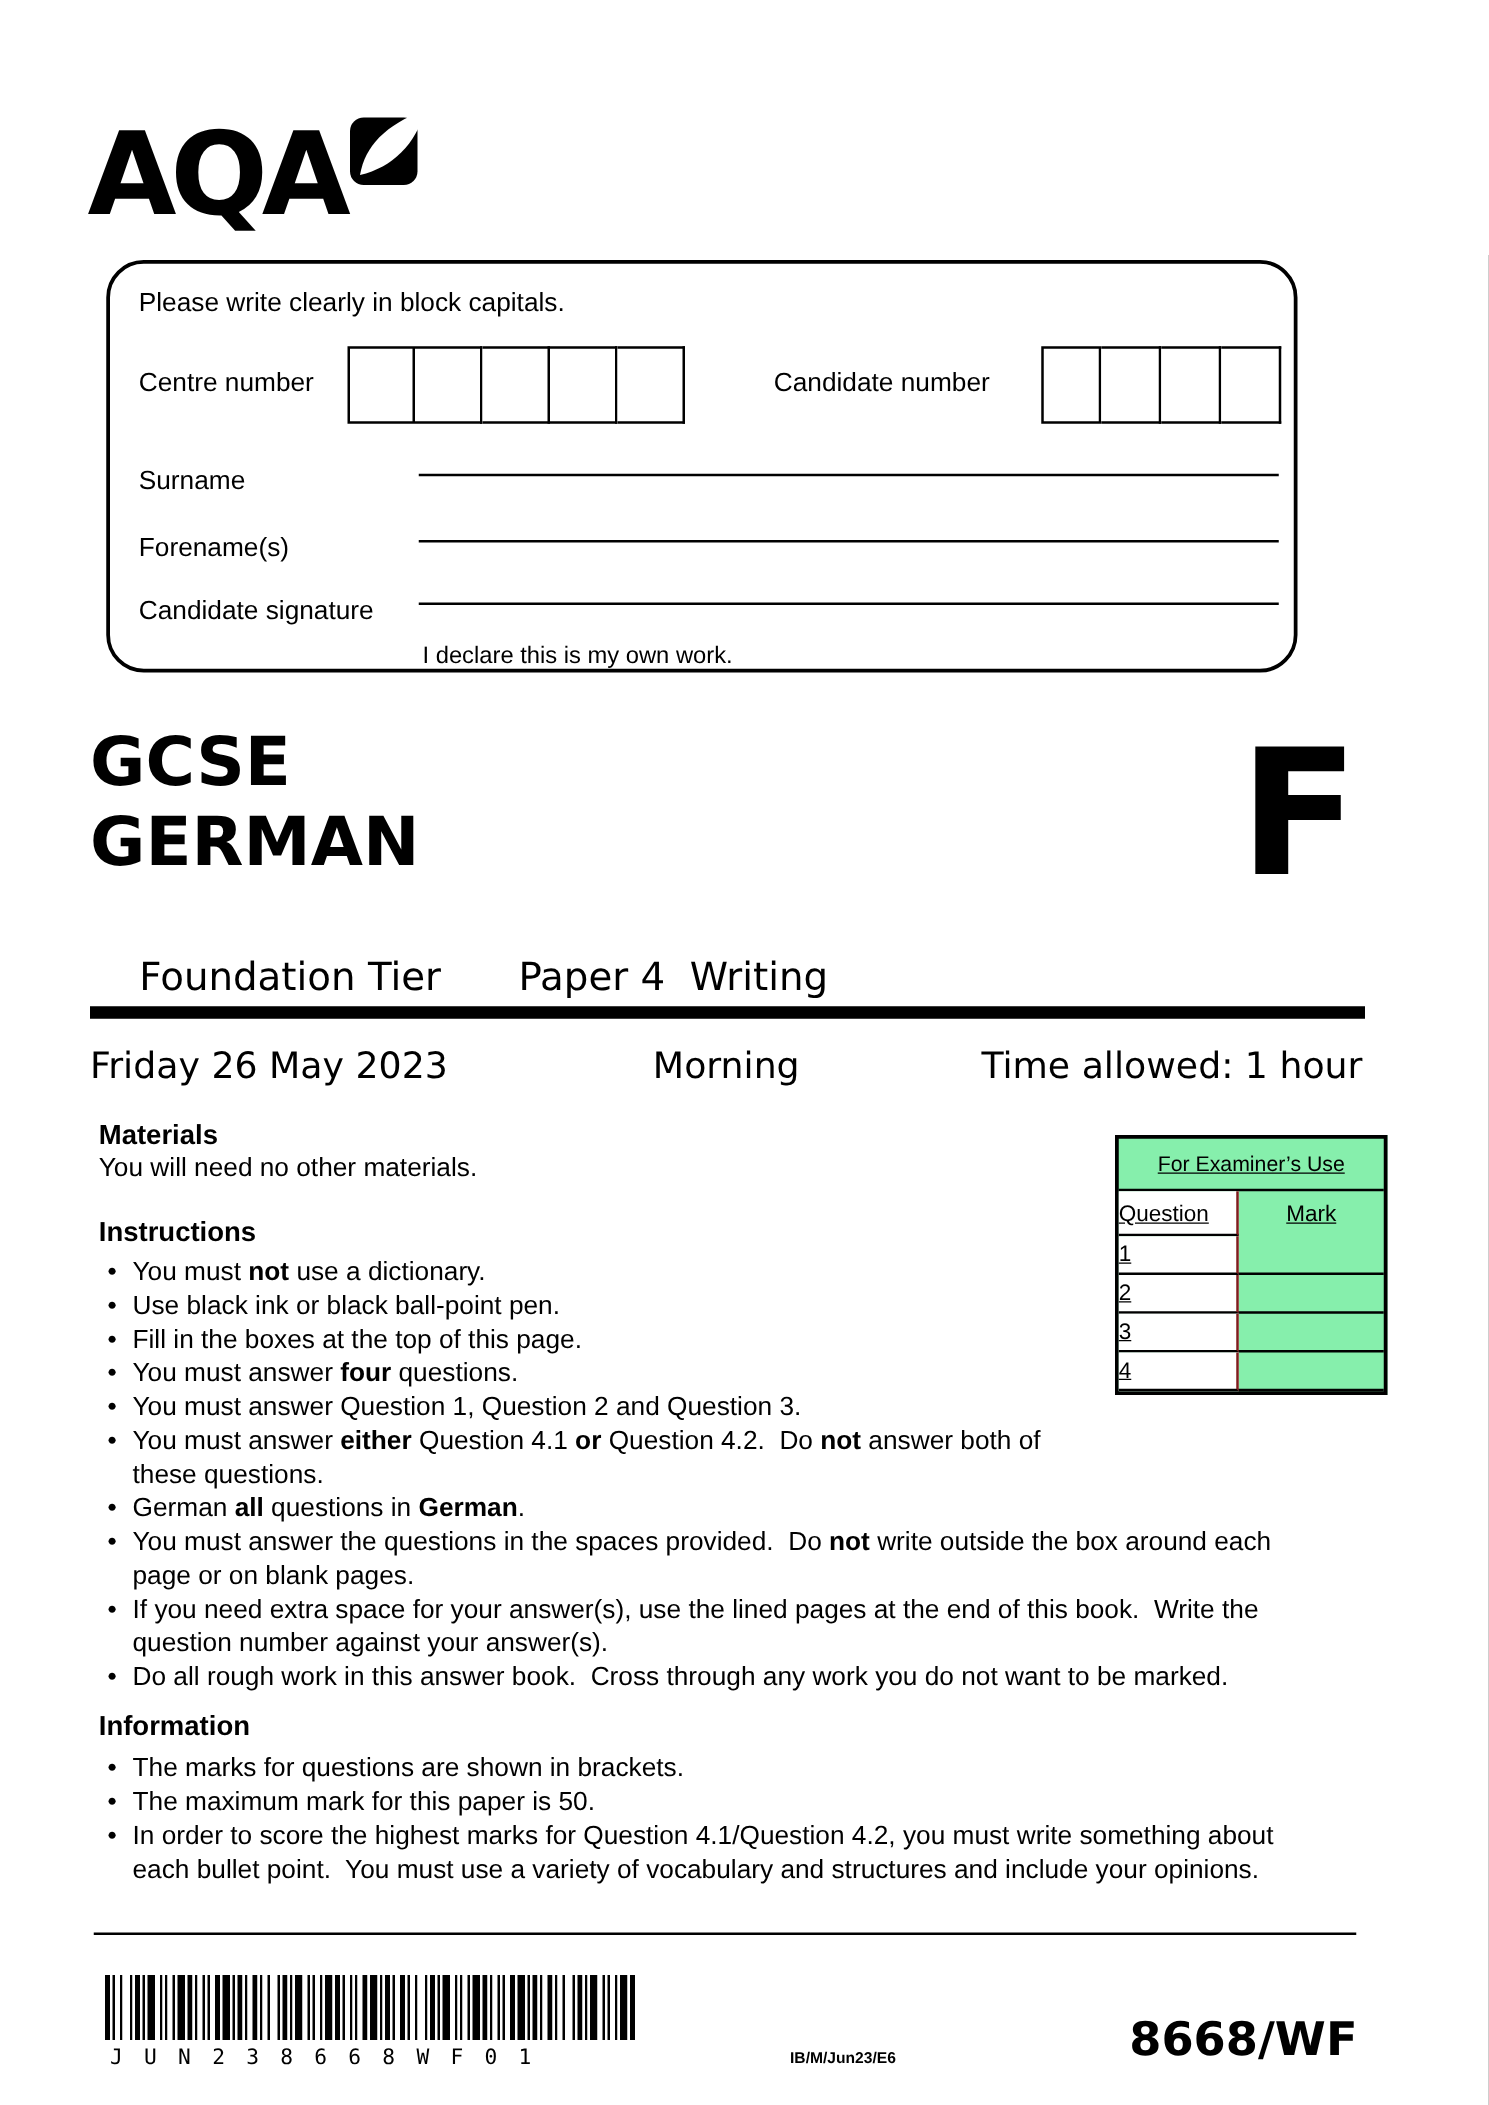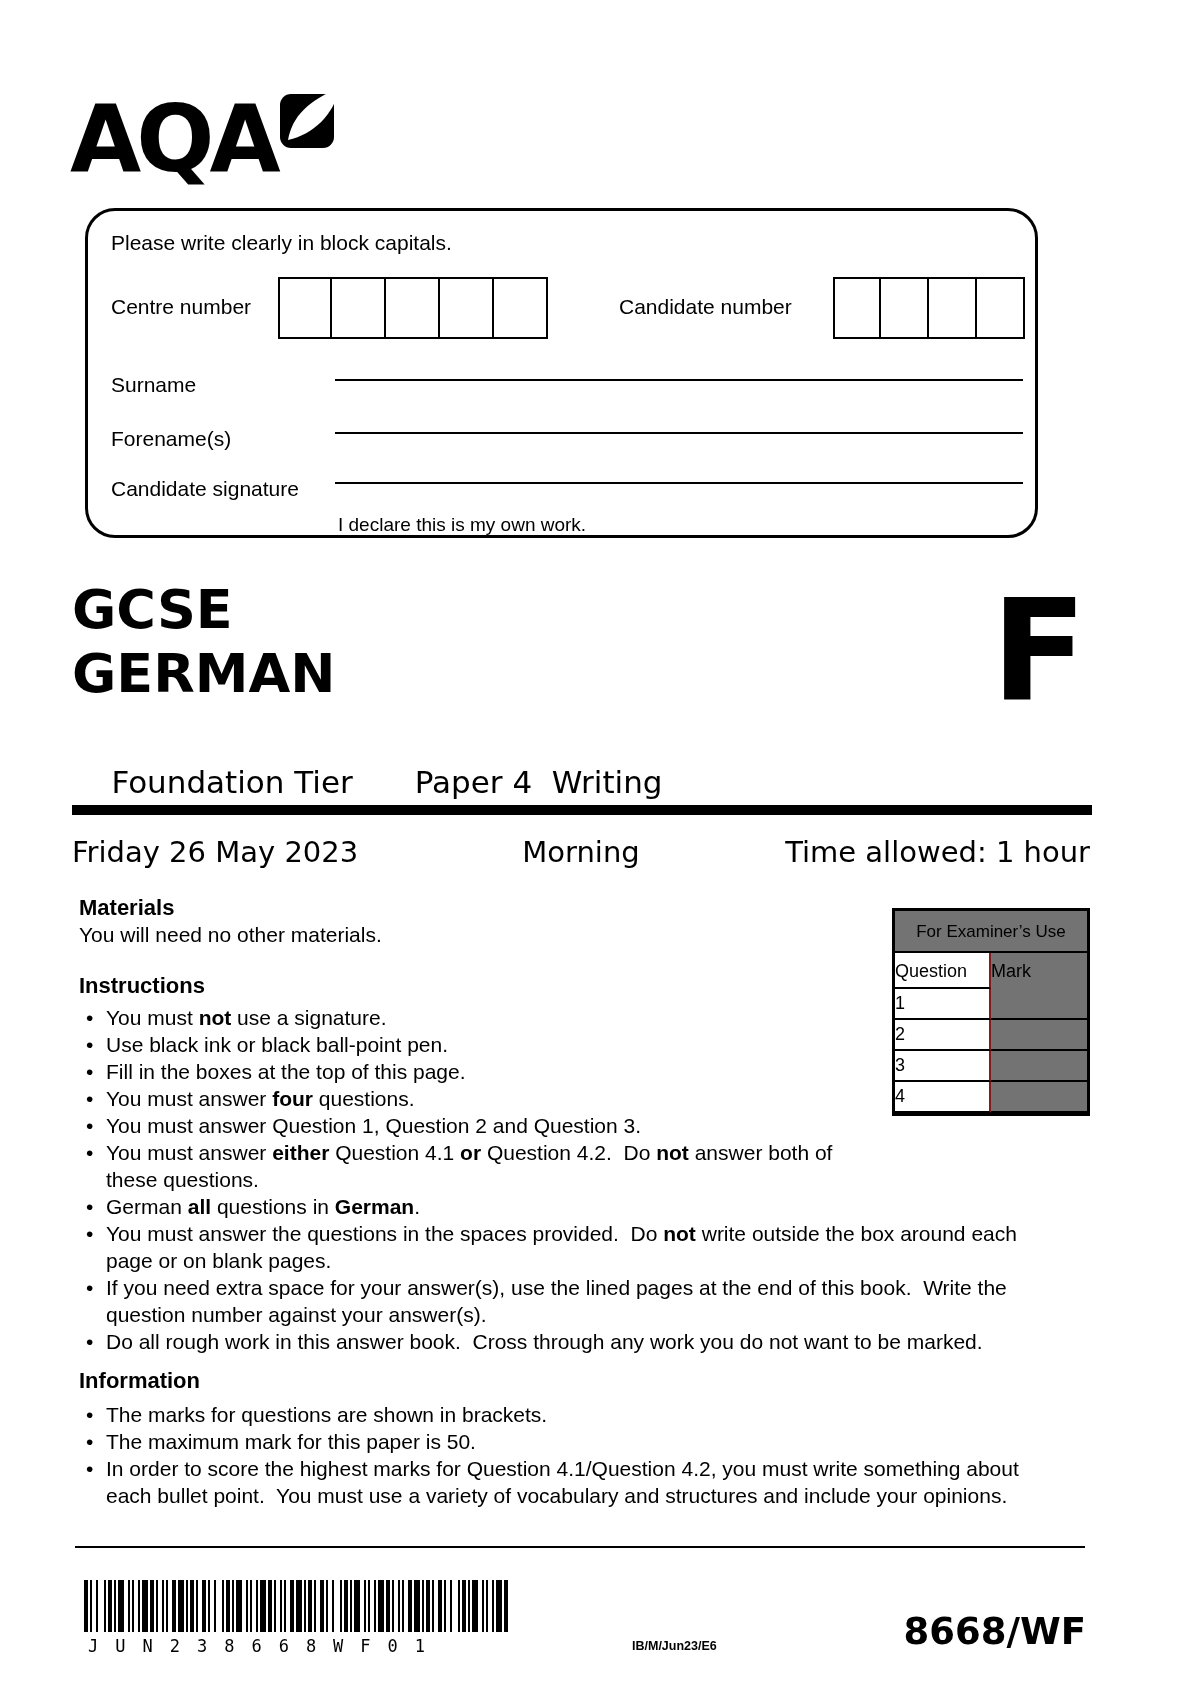--- a/index.html
+++ b/index.html
@@ -49,30 +49,30 @@
   .main-col h3 { font-size:22px; line-height:23px; font-weight:bold; }
   .materials-body { font-size:21px; line-height:27px; margin-top:2px; white-space:pre-wrap; }
   .main-col h3.h-instructions { margin-top:26px; }
   .main-col h3.h-information  { margin-top:14px; }
   ul.blist { list-style:none; margin-top:7px; }
   ul.blist.info { margin-top:9px; }
   ul.blist li { position:relative; padding-left:27px; font-size:21px; line-height:27px; white-space:pre-wrap; }
   ul.blist li::before { content:"\2022"; position:absolute; left:7px; }
   .b { font-weight:bold; }
   
-  .ex-table { position:absolute; left:892px; top:908px; width:198px;
-              border:3px solid #000; background:#737373; }
+  .ex-table { position:absolute; left:892px; top:908px; width:218px;
+              border:3px solid #000; background:#86efac;text-decoration:underline; }
   .ex-title { height:42px; line-height:42px; text-align:center; font-size:17px;
               border-bottom:2px solid #000; }
   .ex-row { display:flex; }
   .ex-q { width:96px; background:#fff; border-right:2px solid #7f1d1d;
           border-bottom:2px solid #000; text-align:left; font-size:18px; }
   .ex-m { flex:1; }
   .ex-row.head .ex-q { height:36px; line-height:36px; }
-  .ex-row.head .ex-m { font-size:18px; line-height:36px; }
+  .ex-row.head .ex-m { text-align:center; font-size:18px; line-height:36px; }
   .ex-row.qrow .ex-q { height:31px; line-height:29px; }
   .ex-row.qrow .ex-m { border-bottom:2px solid #000; }
   .ex-row.total .ex-q { background:#d9d9d9; font-weight:bold; font-size:19px;
                         height:44px; line-height:44px; border-bottom:none; }
   
   .foot-line { position:absolute; left:75px; top:1546px; width:1010px; height:2px; background:#000; }
   .barcode { position:absolute; left:84px; top:1580px; width:424px; height:52px;
              display:flex; overflow:hidden; }
   .barcode span { height:100%; flex:none; }
   .barcode-text { position:absolute; left:88px; top:1636px;
@@ -139,21 +139,21 @@
     <div class="mid">Morning</div>
     <div class="right">Time allowed: 1 hour</div>
   </div>
 
   <div class="main-col">
     <h3>Materials</h3>
     <p class="materials-body">You will need no other materials.</p>
 
     <h3 class="h-instructions">Instructions</h3>
     <ul class="blist">
-        <li><span>You must </span><span class="b">not</span><span> use a signature.</span></li>
+        <li><span>You must </span><span class="b">not</span><span> use a dictionary.</span></li>
         <li><span>Use black ink or black ball-point pen.</span></li>
         <li><span>Fill in the boxes at the top of this page.</span></li>
         <li><span>You must answer </span><span class="b">four</span><span> questions.</span></li>
         <li><span>You must answer Question 1, Question 2 and Question 3.</span></li>
         <li><span>You must answer </span><span class="b">either</span><span> Question 4.1 </span><span class="b">or</span><span> Question 4.2.  Do </span><span class="b">not</span><span> answer both of</span><br><span>these questions.</span></li>
         <li><span>German </span><span class="b">all</span><span> questions in </span><span class="b">German</span><span>.</span></li>
         <li><span>You must answer the questions in the spaces provided.  Do </span><span class="b">not</span><span> write outside the box around each</span><br><span>page or on blank pages.</span></li>
         <li><span>If you need extra space for your answer(s), use the lined pages at the end of this book.  Write the</span><br><span>question number against your answer(s).</span></li>
         <li><span>Do all rough work in this answer book.  Cross through any work you do not want to be marked.</span></li>
       </ul>

